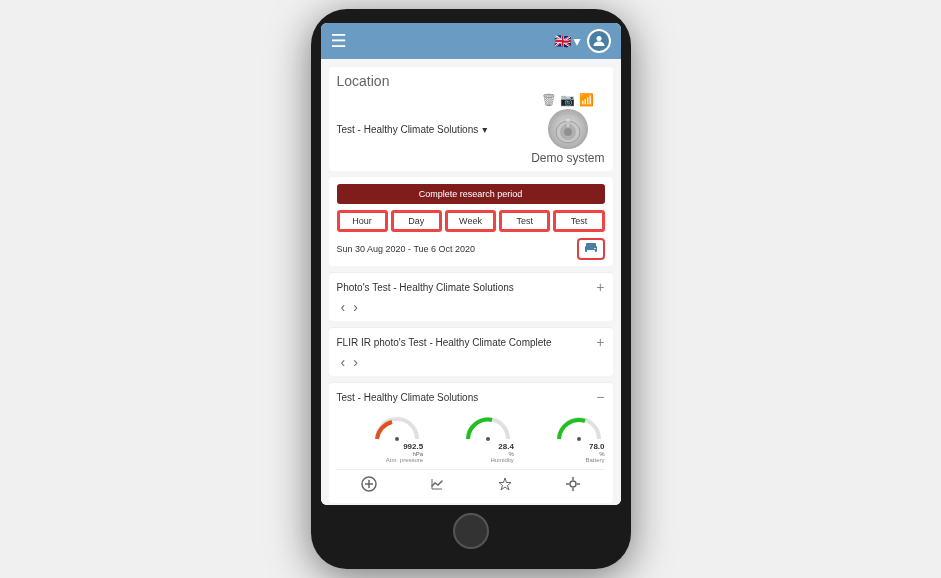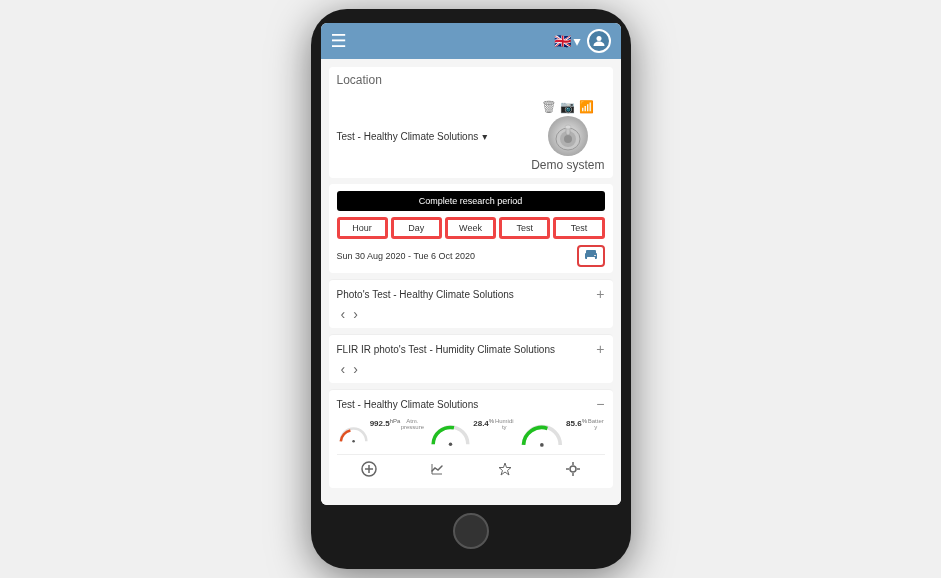--- a/index.html
+++ b/index.html
@@ -91,23 +91,23 @@
 
     
     .location-section {
       background: white;
       padding: 6px 8px;
       margin-bottom: 6px;
       border-radius: 4px;
     }
 
     .location-label {
-      font-size: 12px;
+      font-size: 14px;
       color: #666;
-      margin-bottom: 13px;
+      margin-bottom: 4px;
     }
 
     .location-row {
       display: flex;
       align-items: center;
       justify-content: space-between;
     }
 
     .location-select {
       display: flex;
@@ -155,21 +155,21 @@
 
     
     .period-section {
       background: white;
       padding: 6px 8px;
       margin-bottom: 6px;
       border-radius: 4px;
     }
 
     .complete-period-btn {
-      background: #000000;
+      background: #7f1d1d;
       color: white;
       border: none;
       padding: 5px 10px;
       font-size: 9px;
       border-radius: 3px;
       width: 100%;
       text-align: center;
       margin-bottom: 6px;
       cursor: pointer;
     }
@@ -291,22 +291,22 @@
 
     .gauges-row {
       display: flex;
       gap: 4px;
       justify-content: space-around;
       margin-bottom: 6px;
     }
 
     .gauge-item {
       display: flex;
-      flex-direction: row;
-      align-items: flex-start;
+      flex-direction: column;
+      align-items: flex-end;
       flex: 1;
     }
 
     .gauge {
       width: 52px;
       height: 30px;
       position: relative;
       overflow: hidden;
     }
 
@@ -443,21 +443,21 @@
           <button class="plus-btn">+</button>
         </div>
         <div class="photo-nav">
           <button class="nav-arrow">‹</button>
           <button class="nav-arrow">›</button>
         </div>
       </div>
 
       <div class="photo-section">
         <div class="photo-header">
-          <span class="photo-title">FLIR IR photo's Test - Humidity Climate Solutions</span>
+          <span class="photo-title">FLIR IR photo's Test - Healthy Climate Complete</span>
           <button class="plus-btn">+</button>
         </div>
         <div class="photo-nav">
           <button class="nav-arrow">‹</button>
           <button class="nav-arrow">›</button>
         </div>
       </div>
 
       <div class="data-section">
         <div class="data-header">
@@ -494,21 +494,21 @@
           </div>
 
           <div class="gauge-item">
             <div class="gauge">
               <svg viewBox="0 0 52 30" xmlns="http://www.w3.org/2000/svg">
                 <path d="M6 28 A20 20 0 0 1 46 28" fill="none" stroke="#e0e0e0" stroke-width="4"></path>
                 <path d="M6 28 A20 20 0 0 1 32 10" fill="none" stroke="#20c020" stroke-width="4"></path>
                 <circle cx="26" cy="28" r="2" fill="#555"></circle>
               </svg>
             </div>
-            <div class="gauge-value">85.6</div>
+            <div class="gauge-value">78.0</div>
             <div class="gauge-unit">%</div>
             <div class="gauge-label">Battery</div>
           </div>
 
         </div>
 
         <div class="bottom-icons-row">
           <button class="bottom-icon-btn">
             <svg width="16" height="16" viewBox="0 0 16 16" fill="none" xmlns="http://www.w3.org/2000/svg">
               <circle cx="8" cy="8" r="7" stroke="#666" stroke-width="1.5"></circle>

